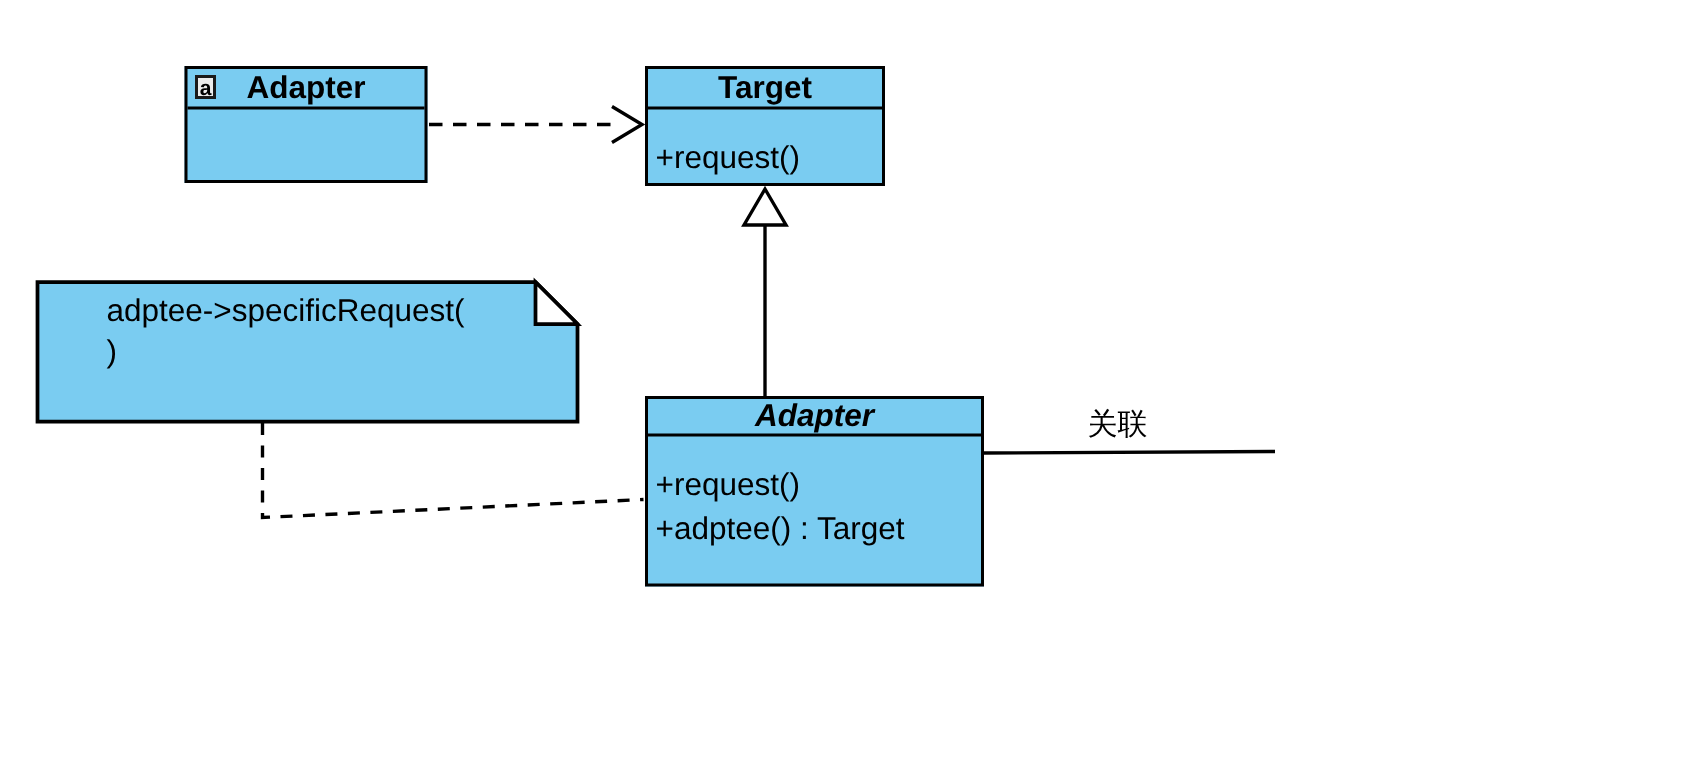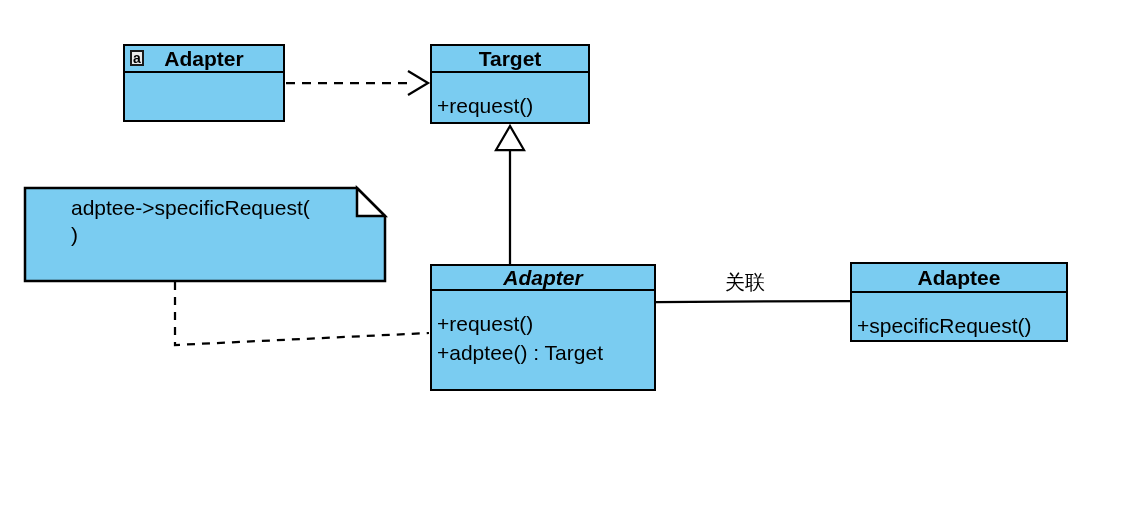--- a/index.html
+++ b/index.html
@@ -116,24 +116,18 @@
   </div>
 
   <div class="uml-class" style="left:430px; top:264px; width:226px; height:127px;">
     <div class="uml-title" style="height:25px; line-height:23px;font-style:italic;">Adapter</div>
     <div class="uml-body">
       <div class="uml-method">+request()</div>
       <div class="uml-method">+adptee() : Target</div>
     </div>
   </div>
 
-  <div class="uml-class" style="left:850px; top:262px; width:218px; height:80px;">
-    <div class="uml-title" style="height:29px; line-height:27px;">Adaptee</div>
-    <div class="uml-body">
-      <div class="uml-method">+specificRequest()</div>
-    </div>
-  </div>
 
   <div class="note-text"><span>adptee-&gt;specificRequest(</span><br><span>)</span></div>
 
   <div class="assoc-label">关联</div>
 
 </div>
 
 </body></html>

